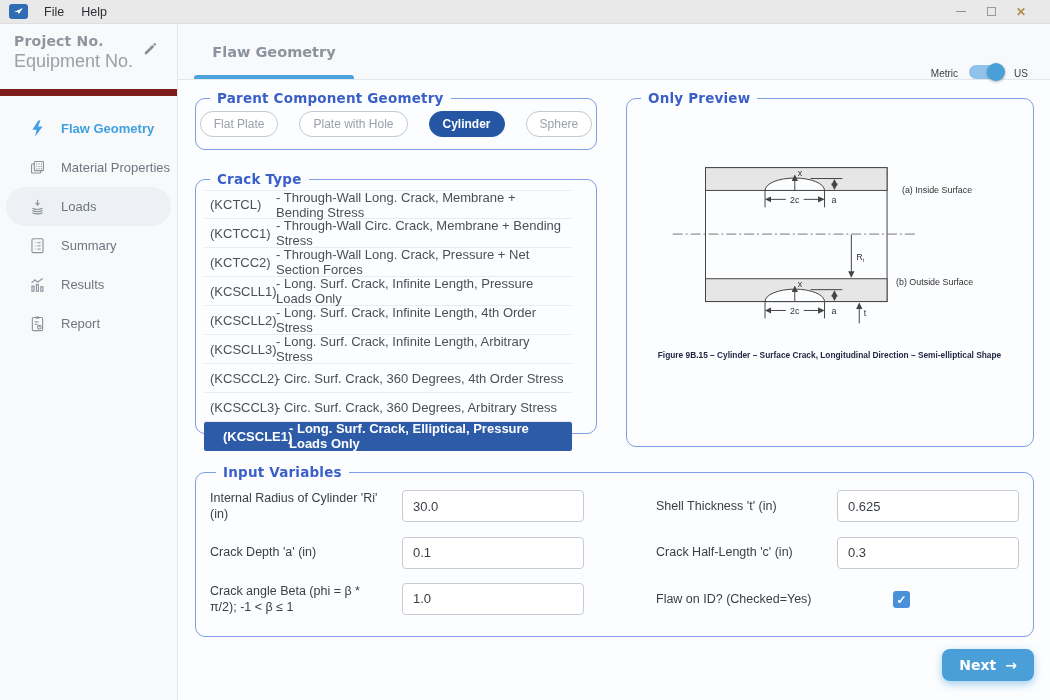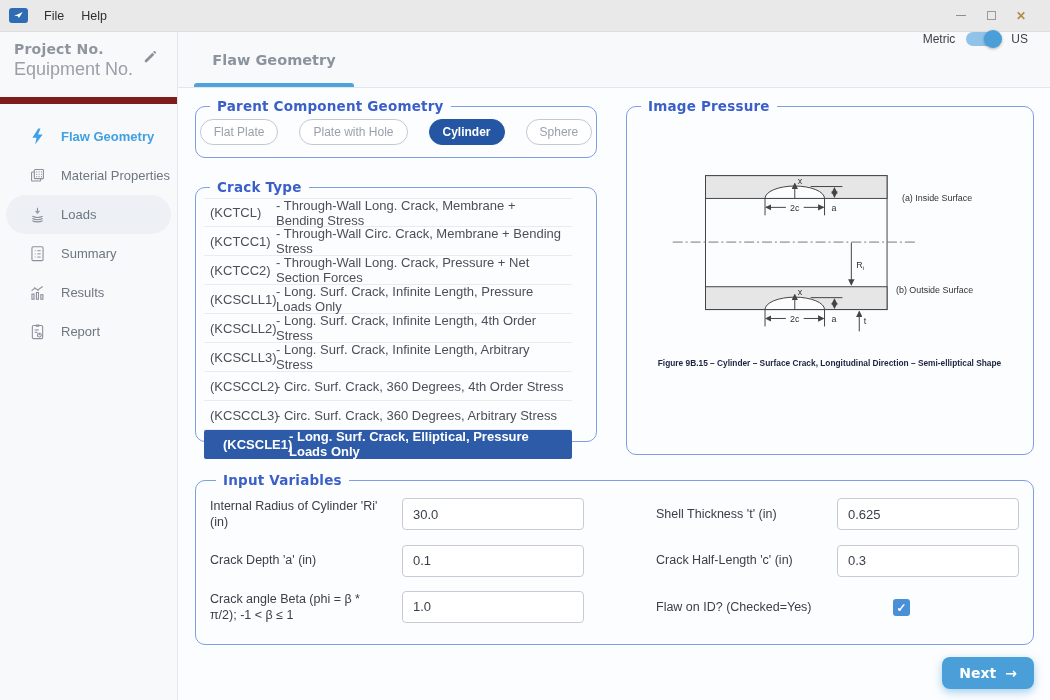--- a/index.html
+++ b/index.html
@@ -2,21 +2,21 @@
 <html><head>
 <meta charset="utf-8">
 <style>
   * { box-sizing: border-box; margin: 0; padding: 0; }
   html,body { background:#6b6f76; }
   body { font-family: "Liberation Sans", sans-serif; }
   .window { width:1050px; height:700px; background:#fcfdff; overflow:hidden; position:relative;
             display:flex; flex-direction:column; }
 
   
-  .titlebar { height:32px; background:#e9e9e9; display:flex; align-items:center;
+  .titlebar { height:24px; background:#e9e9e9; display:flex; align-items:center;
               padding:0 14px 0 9px; flex:0 0 auto; border-bottom:1px solid #dedede;}
   .app-icon { width:19px; height:15px; background:#2f6cb4; border-radius:3px;
               display:flex; align-items:center; justify-content:center; margin-right:16px; }
   .menu-item { font-size:12.5px; color:#2c2f33; margin-right:17px; cursor:default; }
   .tb-spacer { flex:1; }
   .win-btn { width:30px; height:22px; display:flex; align-items:center; justify-content:center; }
   .win-min-glyph { width:10px; border-top:1.5px solid #8f8f8f; }
   .win-max-glyph { width:9px; height:9px; border:1.3px solid #9a9a9a; }
   .win-close-glyph { font-size:12px; color:#b08d4a; font-weight:bold; }
 
@@ -39,21 +39,21 @@
 
   
   .main { flex:1; display:flex; flex-direction:column; min-width:0; background:#fcfdff;}
   .main-header { height:56px; background:#f8f9fb; border-bottom:1px solid #e3e6ea;
                  display:flex; align-items:stretch; padding:0 22px 0 16px; flex:0 0 auto;}
   .tab { width:160px; position:relative; display:flex; align-items:center; justify-content:center;
          font-family:"DejaVu Sans", sans-serif; font-size:14.5px; font-weight:bold; color:#8b939e; cursor:pointer;}
   .tab .tab-underline { position:absolute; left:0; bottom:0; height:4px; width:100%;
                         background:#4fa3dc; border-radius:3px 3px 0 0; }
   .mh-spacer { flex:1; }
-  .unit-toggle { display:flex; align-items:flex-start; gap:11px; font-size:12px; color:#3c4048; }
+  .unit-toggle { display:flex; align-items:flex-end; gap:11px; font-size:10px; color:#3c4048; }
   .switch { width:34px; height:14px; background:#90c2ea; border-radius:7px; position:relative; cursor:pointer; }
   .switch .knob { position:absolute; right:-2px; top:-2px; width:18px; height:18px; border-radius:50%;
                   background:#4a9fd8; box-shadow:0 1px 3px rgba(0,0,0,.3); }
 
   
   .content { flex:1; padding:10px 16px 0 17px; overflow:hidden; }
   fieldset { border:1.6px solid #7f9fe2; border-radius:10px; min-inline-size:0; }
   legend { font-family:"DejaVu Sans", sans-serif; font-size:13.5px; font-weight:bold; color:#3a5fc8;
            padding:0 7px; margin-left:6px; letter-spacing:.2px; }
   .top-row { display:flex; gap:29px; }
@@ -290,21 +290,21 @@
                   </li>
                 <li class="selected">
                     <span class="code">(KCSCLE1)</span>
                     <span class="desc">- Long. Surf. Crack, Elliptical, Pressure Loads Only</span>
                   </li>
               </ul>
             </fieldset>
           </div>
 
           <fieldset class="fs-preview">
-            <legend>Image Pressure</legend>
+            <legend>Only Preview</legend>
             <div class="diagram-wrap">
               <svg width="388" height="250" viewBox="0 0 391 252">
                 <defs>
                   <marker id="ah" viewBox="0 0 10 10" refX="8.5" refY="5" markerWidth="6.5" markerHeight="6.5" orient="auto-start-reverse">
                     <path d="M0 0 L10 5 L0 10 Z" fill="#444"></path>
                   </marker>
                 </defs>
 
                 <rect x="70" y="48" width="183" height="135" fill="none" stroke="#444" stroke-width="1"></rect>
                 <rect x="70" y="48" width="183" height="23" fill="#e6e6e6" stroke="#444" stroke-width="1"></rect>

